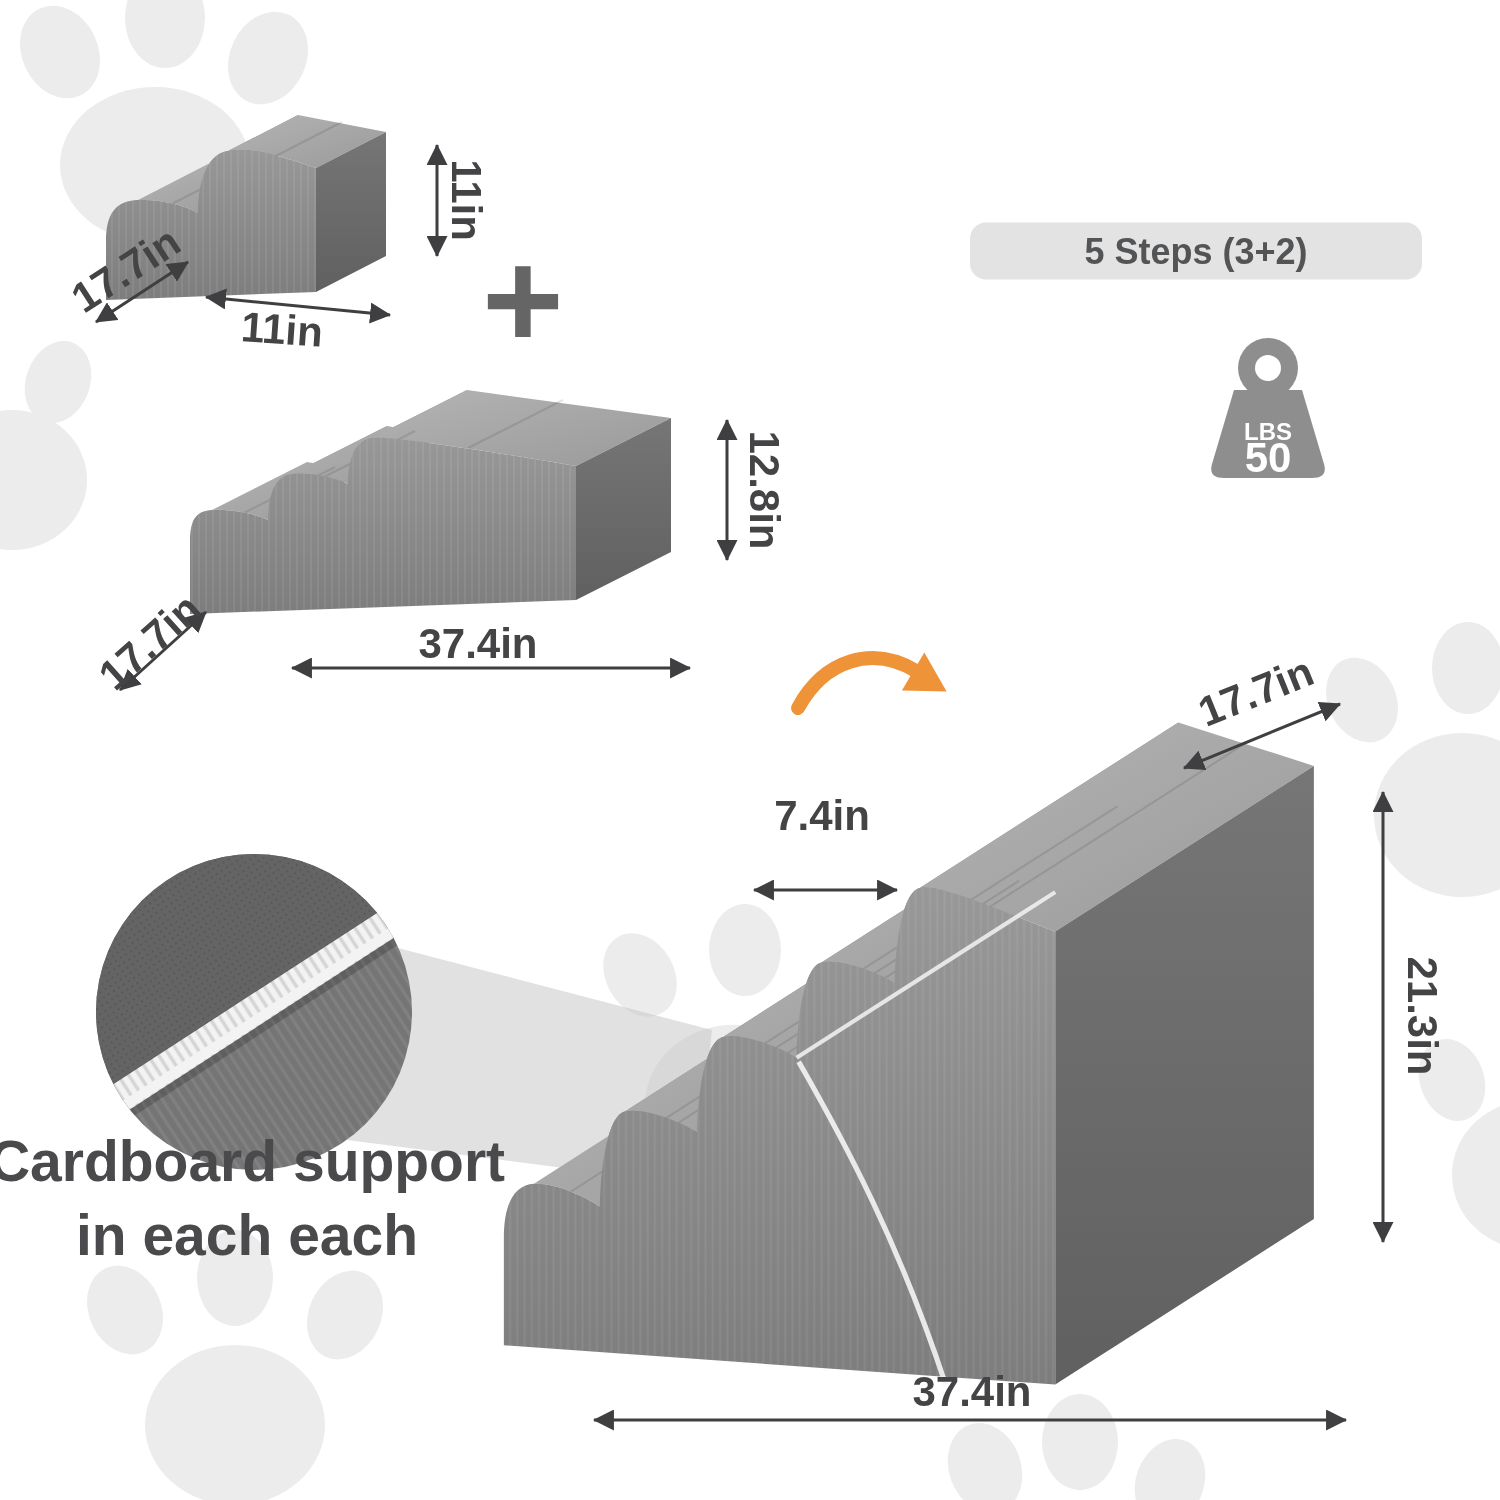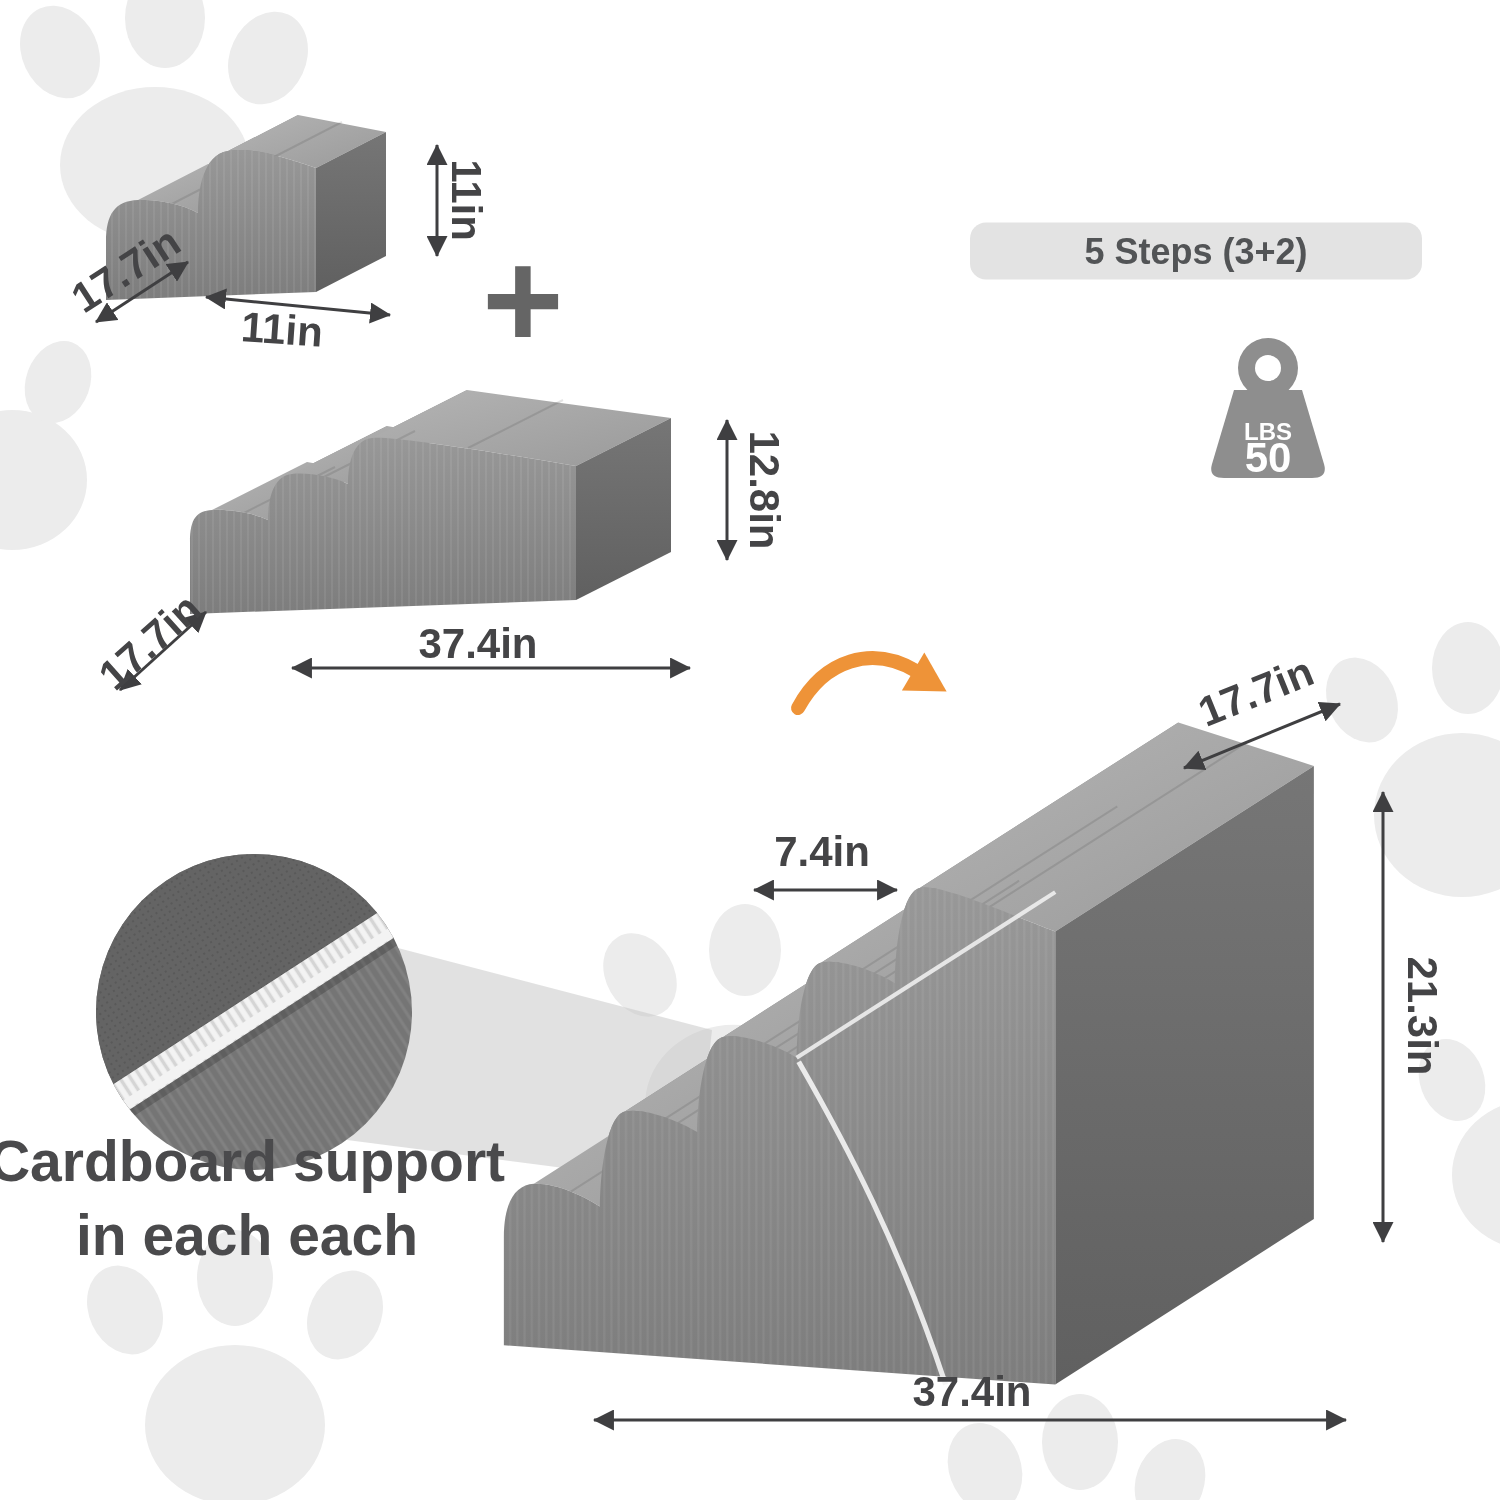--- a/index.html
+++ b/index.html
@@ -183,21 +183,21 @@
   <div class="steps-badge">5 Steps (3+2)</div>
   <div class="plus-sign">+</div>
 
   <div class="dim-label" style="left:466px;top:200px;--r:90deg">11in</div>
   <div class="dim-label" style="left:126px;top:270px;--r:-33deg">17.7in</div>
   <div class="dim-label" style="left:282px;top:330px;--r:4deg">11in</div>
   <div class="dim-label" style="left:764px;top:490px;--r:90deg">12.8in</div>
   <div class="dim-label" style="left:150px;top:642px;--r:-42deg">17.7in</div>
   <div class="dim-label" style="left:478px;top:644px">37.4in</div>
   <div class="dim-label" style="left:1256px;top:692px;--r:-22deg">17.7in</div>
-  <div class="dim-label" style="left:822px;top:852px">7.4in</div>
+  <div class="dim-label" style="left:822px;top:816px">7.4in</div>
   <div class="dim-label" style="left:1422px;top:1016px;--r:90deg">21.3in</div>
   <div class="dim-label" style="left:972px;top:1392px">37.4in</div>
 
   <div class="callout">
     <span>Cardboard support</span><br>
     <span>in each each</span>
   </div>
 
 </div>
 

